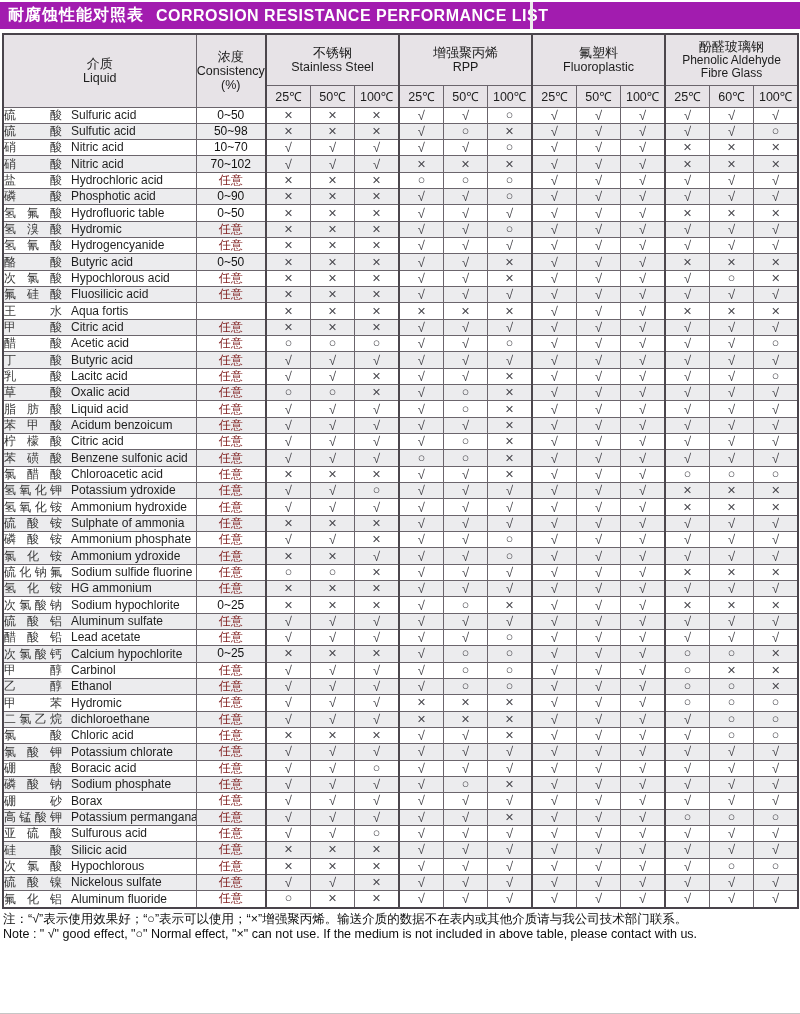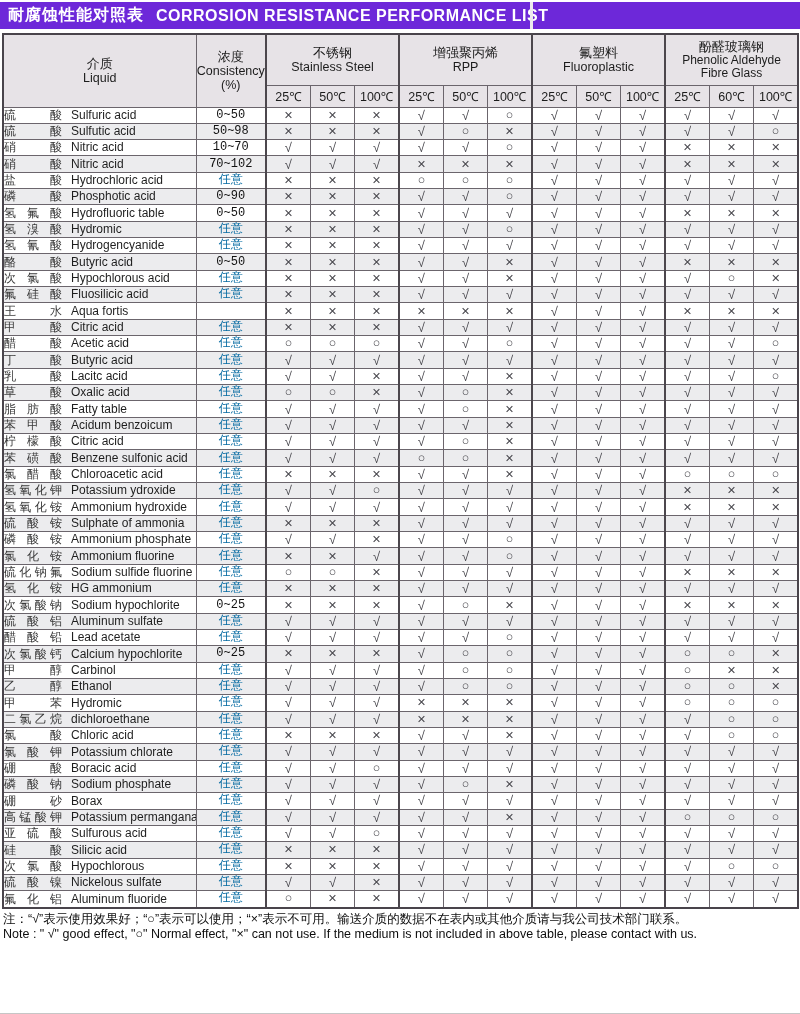--- a/index.html
+++ b/index.html
@@ -11,21 +11,21 @@
     color: #222;
     overflow: hidden;
   }
   .page { position: relative; width: 800px; height: 1014px; }
 
   
   .titlebar {
     position: relative;
     margin-top: 2px;
     height: 27px;
-    background: #6d28d9;
+    background: #a21caf;
     color: #fff;
     display: flex;
     align-items: center;
     padding-left: 8px;
     font-weight: bold;
   }
   .titlebar .tcn { font-size: 16px; letter-spacing: 1px; }
   .titlebar .ten { font-size: 16px; margin-left: 12px; letter-spacing: 0.5px; }
   .tsep { position: absolute; left: 530px; top: 0; width: 3px; height: 27px; background: #eceaec; }
 
@@ -69,22 +69,22 @@
   .cnname {
     display: inline-block;
     width: 58px;
     text-align: justify;
     text-align-last: justify;
     font-size: 12px;
     color: #3a3a3a;
     vertical-align: middle;
   }
   .enname { font-size: 12px; color: #1e1e1e; margin-left: 9px; vertical-align: middle; }
-  td.conc { color: #111; font-family: Liberation Mono, monospace; }
-  td.conc.any { color: #0369a1; }
+  td.conc { color: #111; }
+  td.conc.any { color: #7f1d1d; }
   td.sym { color: #47464c; }
   td.sym.x { font-size: 14.5px; }
   td.sym.o { font-size: 12.5px; }
   td.sym.v { font-size: 13px; }
   .gstart { border-left: 2px solid #4c474d !important; }
 
   
   .notes { margin: 3px 0 0 3px; }
   .note-cn { font-size: 12.5px; color: #0d0d0d; line-height: 15px; }
   .note-en { font-size: 12.5px; color: #0d0d0d; line-height: 15px; }
@@ -445,21 +445,21 @@
           <td class="sym o">○</td>
           <td class="sym x">×</td>
           <td class="sym v gstart">√</td>
           <td class="sym v">√</td>
           <td class="sym v">√</td>
           <td class="sym v gstart">√</td>
           <td class="sym v">√</td>
           <td class="sym v">√</td>
         </tr>
         <tr>
-          <td class="liquid"><span class="cnname">脂肪酸</span><span class="enname">Fatty table</span></td>
+          <td class="liquid"><span class="cnname">脂肪酸</span><span class="enname">Liquid acid</span></td>
           <td class="conc any">任意</td>
           <td class="sym v gstart">√</td>
           <td class="sym v">√</td>
           <td class="sym v">√</td>
           <td class="sym v gstart">√</td>
           <td class="sym o">○</td>
           <td class="sym x">×</td>
           <td class="sym v gstart">√</td>
           <td class="sym v">√</td>
           <td class="sym v">√</td>
@@ -589,21 +589,21 @@
           <td class="sym v">√</td>
           <td class="sym o">○</td>
           <td class="sym v gstart">√</td>
           <td class="sym v">√</td>
           <td class="sym v">√</td>
           <td class="sym v gstart">√</td>
           <td class="sym v">√</td>
           <td class="sym v">√</td>
         </tr>
         <tr>
-          <td class="liquid"><span class="cnname">氯化铵</span><span class="enname">Ammonium fluorine</span></td>
+          <td class="liquid"><span class="cnname">氯化铵</span><span class="enname">Ammonium ydroxide</span></td>
           <td class="conc any">任意</td>
           <td class="sym x gstart">×</td>
           <td class="sym x">×</td>
           <td class="sym v">√</td>
           <td class="sym v gstart">√</td>
           <td class="sym v">√</td>
           <td class="sym o">○</td>
           <td class="sym v gstart">√</td>
           <td class="sym v">√</td>
           <td class="sym v">√</td>
@@ -944,18 +944,18 @@
           <td class="sym v">√</td>
           <td class="sym v">√</td>
           <td class="sym v gstart">√</td>
           <td class="sym v">√</td>
           <td class="sym v">√</td>
         </tr>
       </tbody>
   </table>
 
   <div class="notes">
-    <div class="note-cn">注：“√”表示使用效果好；“○”表示可以使用；“×”表示不可用。输送介质的数据不在表内或其他介质请与我公司技术部门联系。</div>
+    <div class="note-cn">注：“√”表示使用效果好；“○”表示可以使用；“×”增强聚丙烯。输送介质的数据不在表内或其他介质请与我公司技术部门联系。</div>
     <div class="note-en">Note : " √" good effect, "○" Normal effect, "×" can not use. If the medium is not included in above table, please contact with us.</div>
   </div>
 
   <div class="bottom-rule"></div>
 </div>
 
 </body></html>

